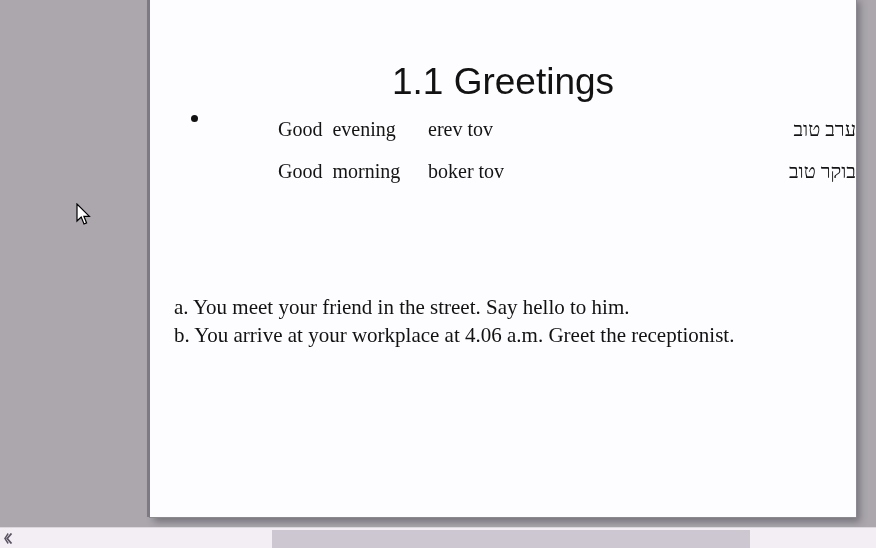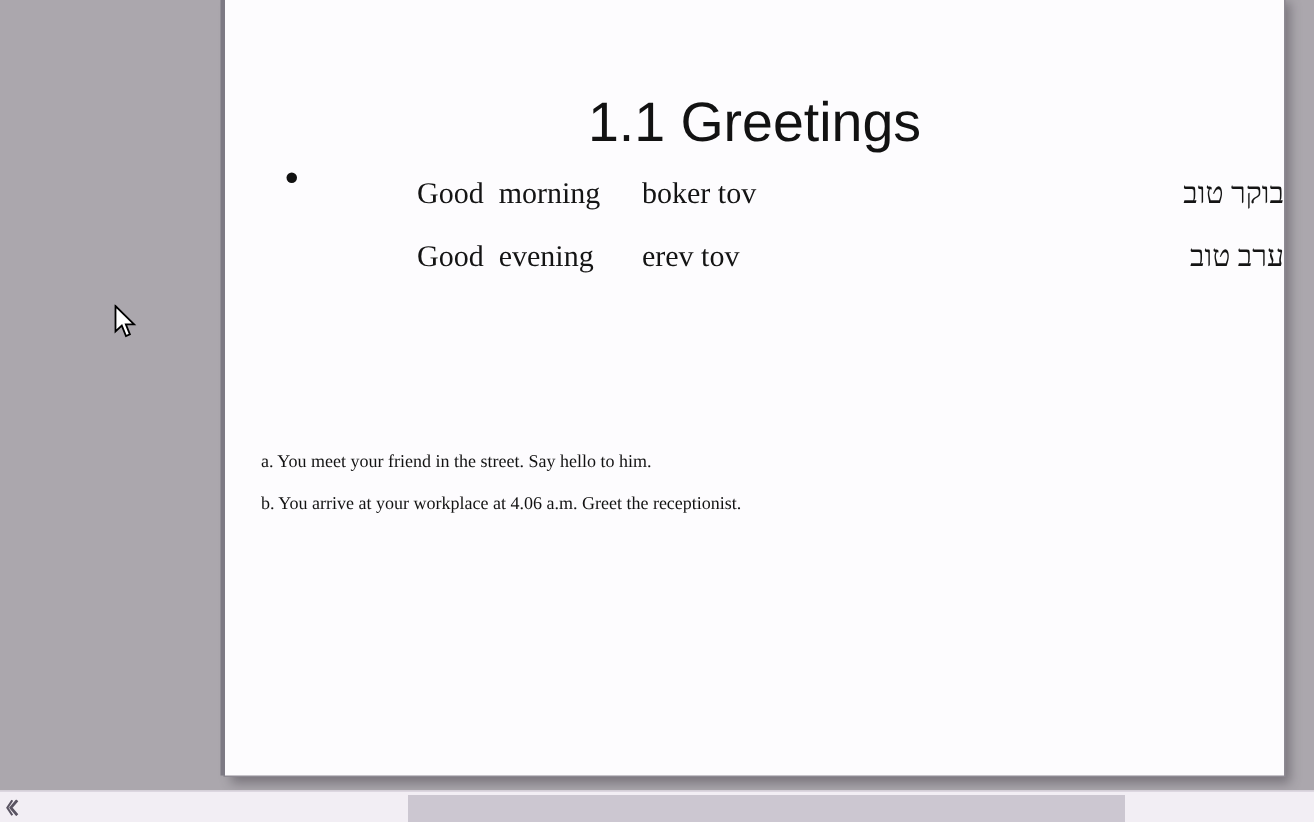--- a/index.html
+++ b/index.html
@@ -96,21 +96,21 @@
                  font-size: 18px; }
 
   
   #exercise-list {
     position: absolute;
     left: 24px;
     top: 298px;
     width: 670px;
   }
   .exercise-item {
-    font-size: 12px;
+    font-size: 21px;
     line-height: 27.5px;
     color: #121212;
     white-space: nowrap;
     font-family: "Liberation Serif", "DejaVu Serif", serif;
   }
 
   
   #mouse-cursor {
     position: absolute;
     left: 76px;
@@ -158,28 +158,28 @@
   <div id="page">
     <div id="page-left-rule"></div>
 
     <div id="slide-title">1.1 Greetings</div>
 
     <div id="bullet-dot"></div>
 
     <table id="vocab-table">
       <tbody>
         <tr>
+          <td class="col-en">Good  evening</td>
+          <td class="col-tr">erev tov</td>
+          <td class="col-he">ערב טוב</td>
+        </tr>
+        <tr>
           <td class="col-en">Good  morning</td>
           <td class="col-tr">boker tov</td>
           <td class="col-he">בוקר טוב</td>
-        </tr>
-        <tr>
-          <td class="col-en">Good  evening</td>
-          <td class="col-tr">erev tov</td>
-          <td class="col-he">ערב טוב</td>
         </tr>
       </tbody>
     </table>
 
     <div id="exercise-list">
       <div class="exercise-item">a. You meet your friend in the street. Say hello to him.</div>
       <div class="exercise-item">b. You arrive at your workplace at 4.06 a.m. Greet the receptionist.</div>
     </div>
   </div>
 

